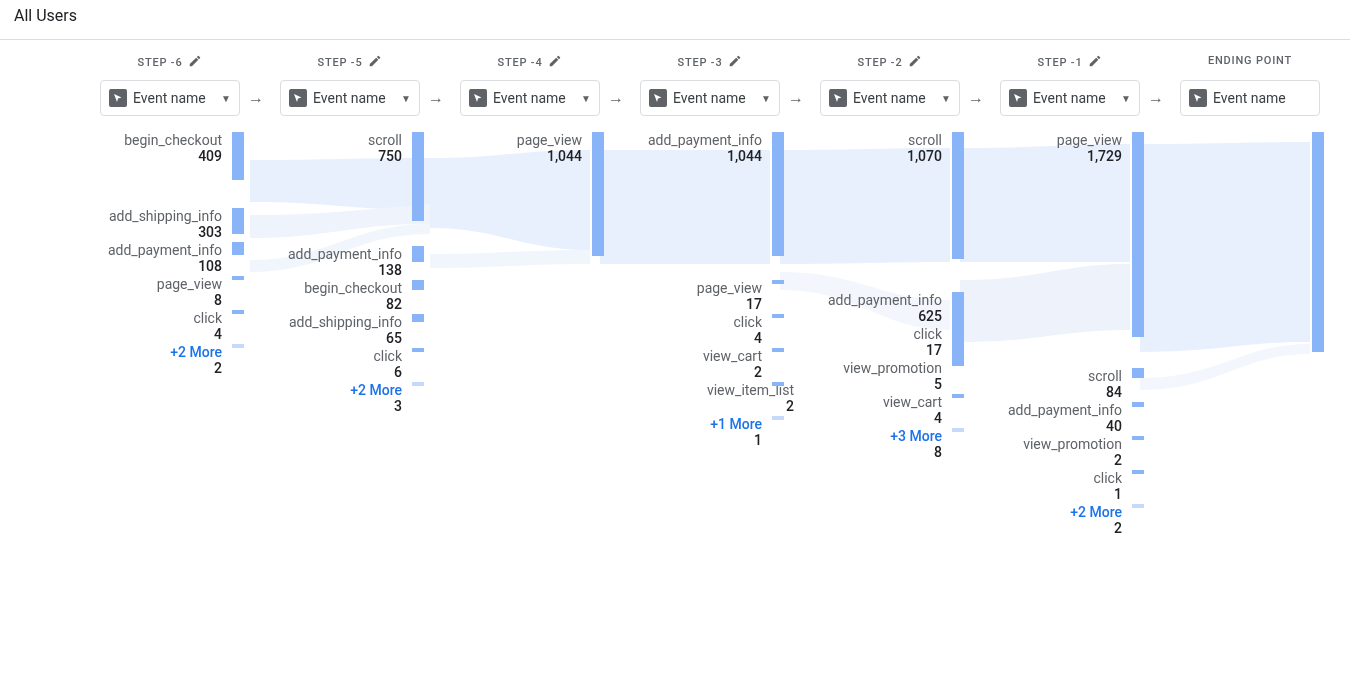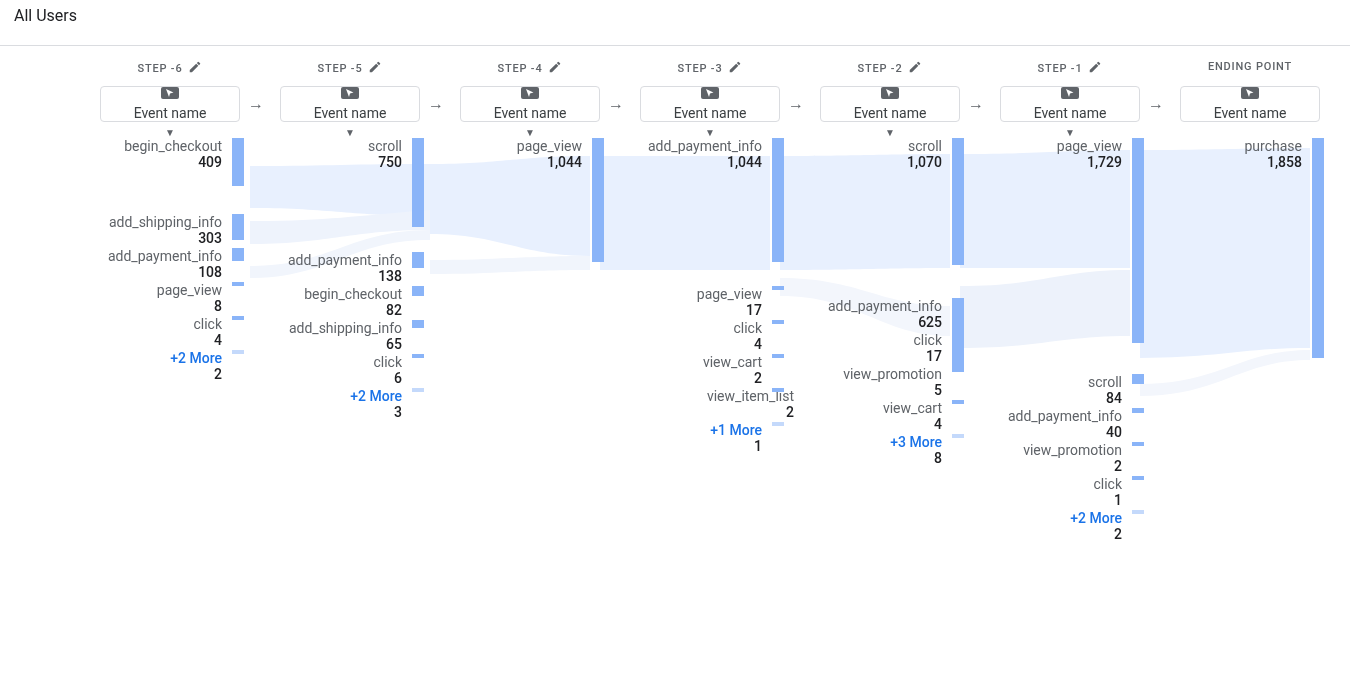--- a/index.html
+++ b/index.html
@@ -5,21 +5,21 @@
   * { box-sizing: border-box; }
   body {
     margin: 0;
     font-family: Roboto, "Segoe UI", Arial, sans-serif;
     font-size: 13px;
     color: #3c4043;
     background: #fff;
     width: 1350px;
   }
   .header {
-    padding: 6px 14px 20px 14px;
+    padding: 6px 14px 14px 14px;
     border-bottom: 1px solid #dadce0;
     font-size: 16px;
     color: #202124;
   }
   .canvas {
     position: relative;
     width: 1120px;
     height: 660px;
   }
   
@@ -46,21 +46,20 @@
     border: 1px solid #dadce0;
     border-radius: 4px;
     display: flex;
     align-items: center;
     padding: 0 8px;
     gap: 6px;
     background: #fff;
     cursor: pointer;
     color: #3c4043;
     font-size: 14px;
-    flex-direction: column;
   }
   .dd .cursor-box {
     width: 18px; height: 18px;
     background: #5f6368;
     border-radius: 2px;
     display: flex; align-items: center; justify-content: center;
   }
   .dd .caret {
     color: #5f6368;
     font-size: 10px;
@@ -374,18 +373,14 @@
     <div class="bar" style="left: 1132px; top: 464px; height: 4px; opacity: 0.5;"></div>
     <div class="step-header" style="left: 1160px;"><span>ENDING POINT</span></div>
     <div class="dd" style="left: 1180px; width: 140px;">
       <span class="cursor-box">
         <svg width="12" height="12" viewBox="0 0 24 24" fill="#fff">
           <path d="M4 4l6 16 2-7 7-2z"></path>
         </svg>
       </span>
     <span style="flex:1">Event name</span>
     </div>
-    <div class="node" style="left: 1162px; top: 92px;">
-      <div class="label">purchase</div>
-                    <div class="value">1,858</div>
-    </div>
     <div class="bar" style="left: 1312px; top: 92px; height: 220px;"></div>
   </div>
 
 </body></html>

